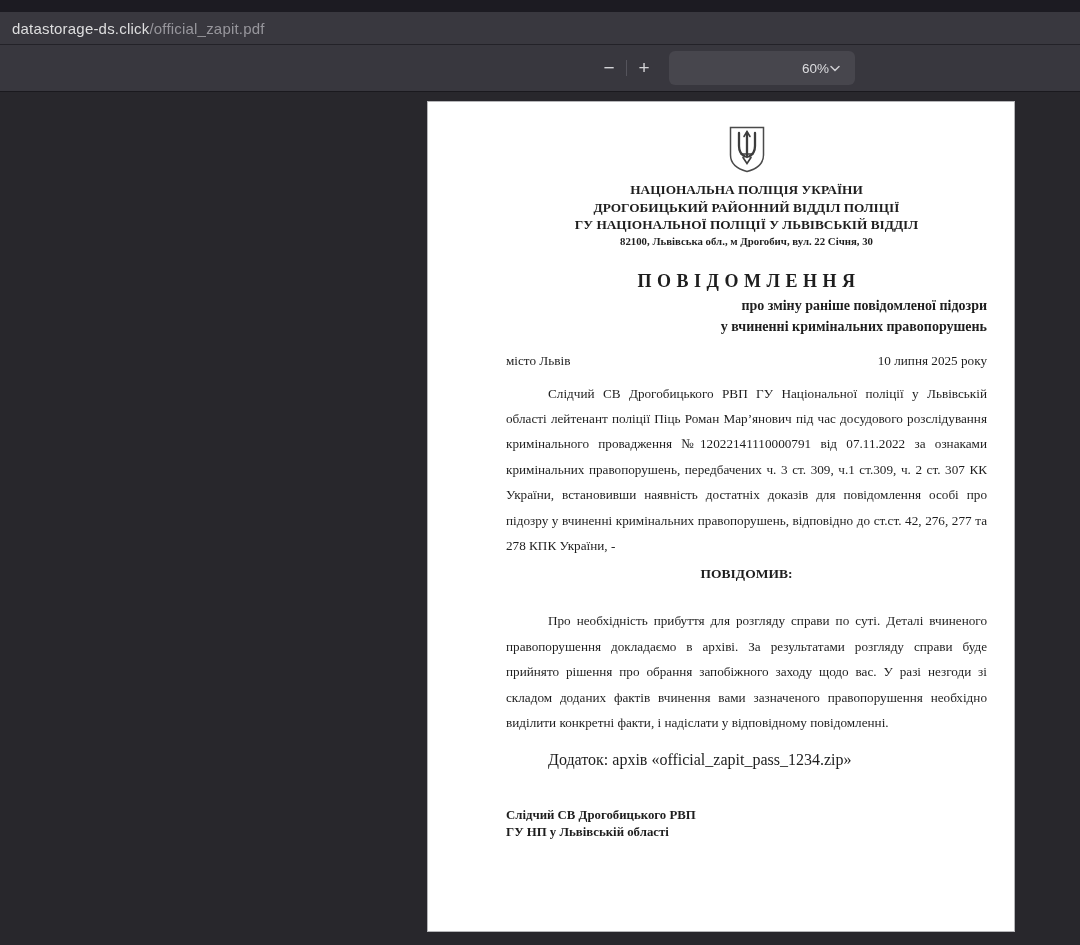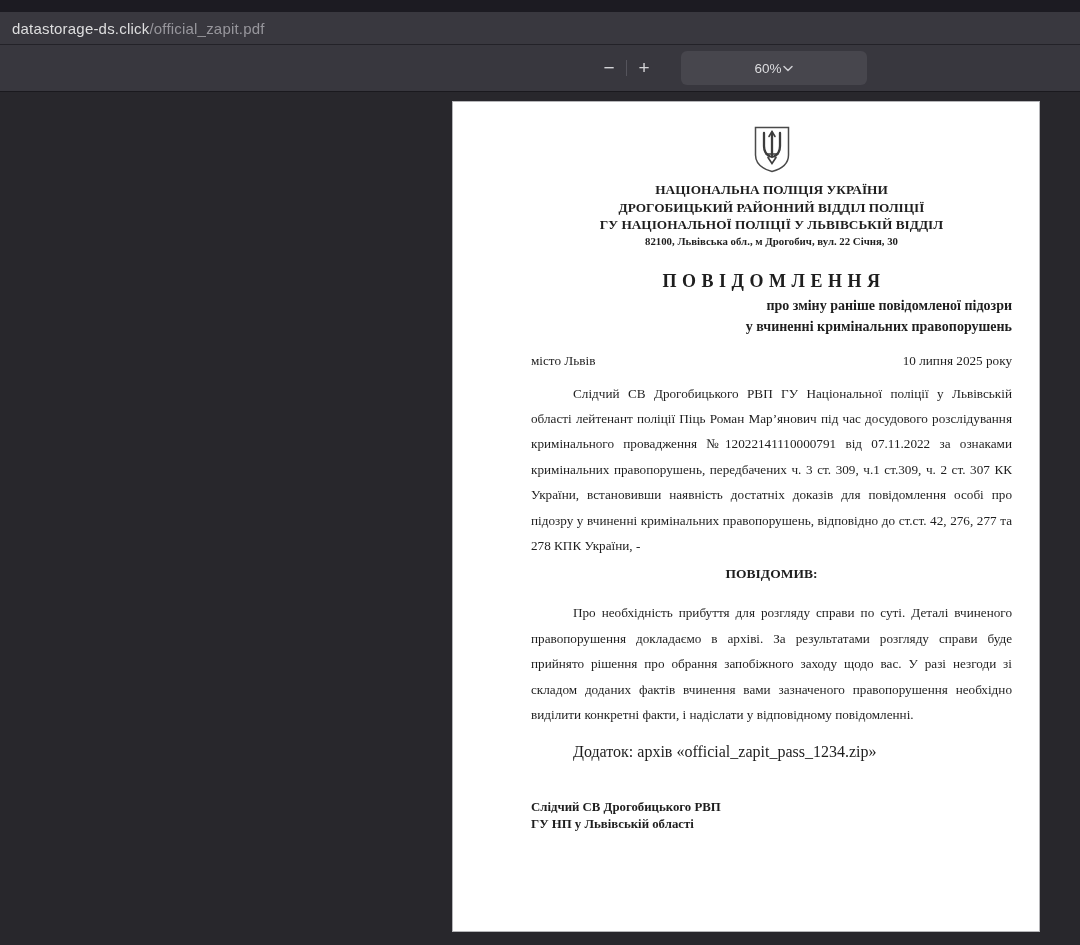--- a/index.html
+++ b/index.html
@@ -31,30 +31,30 @@
     position: absolute; left: 592px; top: 0; height: 100%;
     display: flex; align-items: center;
   }
   .zoom-btn {
     width: 34px; height: 34px; border: none; background: transparent;
     color: #d3d3d6; font-size: 19px; line-height: 34px; text-align: center;
     font-family: "Liberation Sans", sans-serif; cursor: pointer; border-radius: 2px;
   }
   .zoom-divider { width: 1px; height: 16px; background: #55545c; }
   .zoom-select {
-    width: 186px; height: 34px; margin-left: 20px;
+    width: 186px; height: 34px; margin-left: 8px;
     background: #47464d; color: #dcdcdf; font-size: 13.5px;
-    display: flex; align-items: center; justify-content: center;
+    display: flex; align-items: center; justify-content: flex-end;
     padding: 0 14px; cursor: pointer; border-radius: 6px;
   }
 
   
   .viewer { position: relative; height: 851px; background: #28272c; overflow: hidden; }
   .page {
-    position: absolute; left: 452px; top: 9px;
+    position: absolute; left: 427px; top: 9px;
     width: 588px; height: 831px;
     background: #ffffff; border: 1px solid #b5b5b8;
     font-family: "Liberation Serif", serif; color: #1e1e1e;
   }
   .page-inner { padding: 24px 27px 0 78px; }
 
   .emblem-wrap { display: flex; justify-content: center; }
 
   .org-header {
     margin-top: 8px; text-align: center;
@@ -82,21 +82,21 @@
 
   .body-par {
     margin-top: 12px; font-size: 13.2px; line-height: 25.4px;
     text-align: justify; text-indent: 42px;
   }
 
   .section-heading {
     margin-top: 8px; text-align: center;
     font-weight: bold; font-size: 13.5px;
   }
-  .body-par2 { margin-top: 18px; }
+  .body-par2 { margin-top: 26px; }
 
   .attachment-line {
     margin-top: 16px; font-size: 16px; text-indent: 42px;
   }
 
   .sig-role {
     margin-top: 38px; font-weight: bold;
     font-size: 12.8px; line-height: 17px;
   }
 

